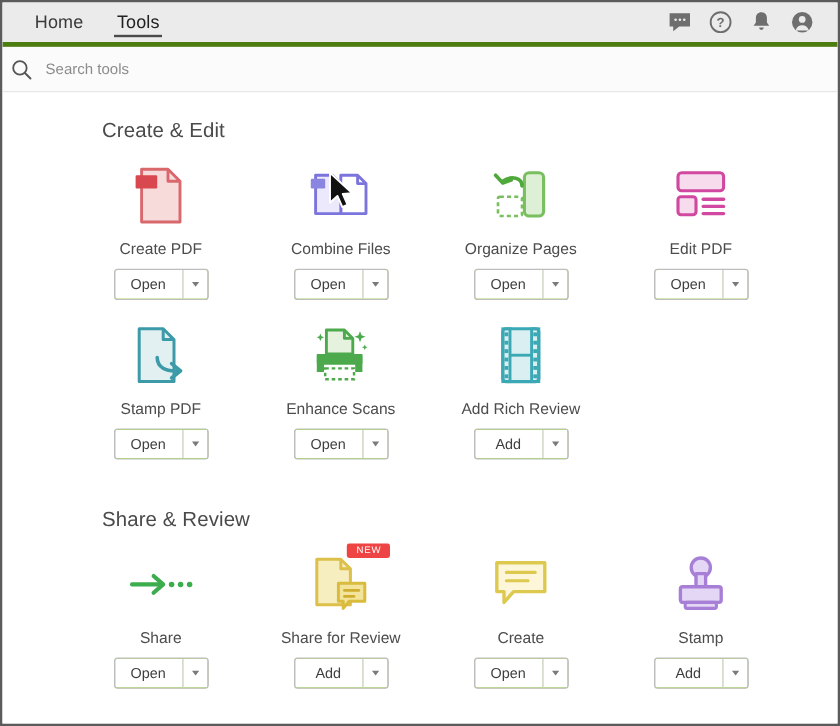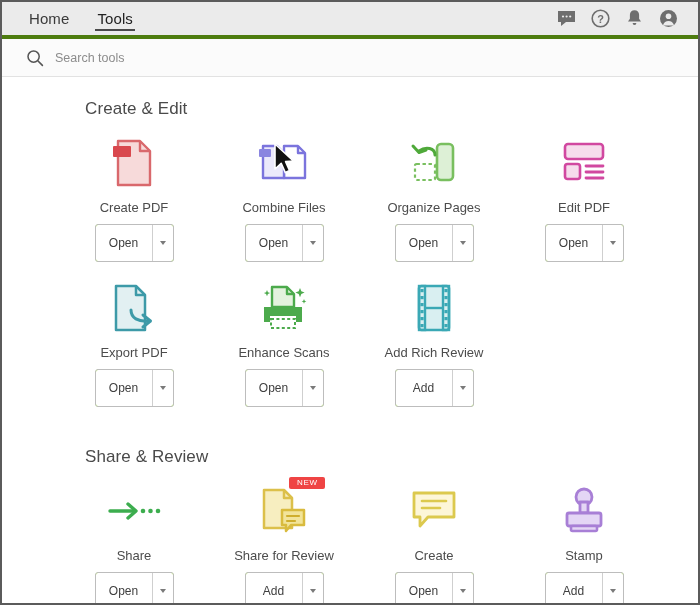--- a/index.html
+++ b/index.html
@@ -84,21 +84,21 @@
   }
   .tb-icon svg { display: block; }
 
   
   .searchbar {
     height: 38px;
     background: #fbfbfb;
     border-bottom: 1px solid #e2e2e2;
     display: flex;
     align-items: center;
-    padding-left: 24px;
+    padding-left: 7px;
     flex: 0 0 auto;
   }
 
   .search-icon {
     width: 18px;
     height: 18px;
     margin-right: 11px;
     color: #555;
     flex: 0 0 auto;
   }
@@ -165,21 +165,21 @@
     color: #4c4c4c;
     margin-bottom: 9px;
     text-align: center;
     white-space: nowrap;
   }
 
   
   .split-btn {
     display: flex;
     align-items: stretch;
-    height: 38px;
+    height: 26px;
     border: 1px solid #bdbdbd;
     border-radius: 3px;
     background: #84cc16;
     overflow: hidden;
   }
 
   .split-btn .main {
     display: flex;
     align-items: center;
     justify-content: center;
@@ -375,21 +375,21 @@
 
         <div class="tool">
           <div class="tool-icon">
             <svg width="46" height="52" viewBox="0 0 46 52">
               <path d="M5 4 h20 l9 9 v35 h-29 z" fill="#e2f0f2" stroke="#3d9aa8" stroke-width="2.5" stroke-linejoin="round"></path>
               <path d="M25 4 v9 h9" fill="none" stroke="#3d9aa8" stroke-width="2.5" stroke-linejoin="round"></path>
               <path d="M20 28 C20 36 27 40 38 39" fill="none" stroke="#3d9aa8" stroke-width="3" stroke-linecap="round"></path>
               <path d="M32 33 L39.5 39 L32 45" fill="none" stroke="#3d9aa8" stroke-width="3" stroke-linecap="round" stroke-linejoin="round"></path>
             </svg>
           </div>
-          <div class="tool-label">Export PDF</div>
+          <div class="tool-label">Stamp PDF</div>
           <div class="split-btn">
             <div class="main">Open</div>
             <div class="caret">
                 <span class="caret-glyph"></span>
               </div>
           </div>
         </div>
 
         <div class="tool">
           <div class="tool-icon">

